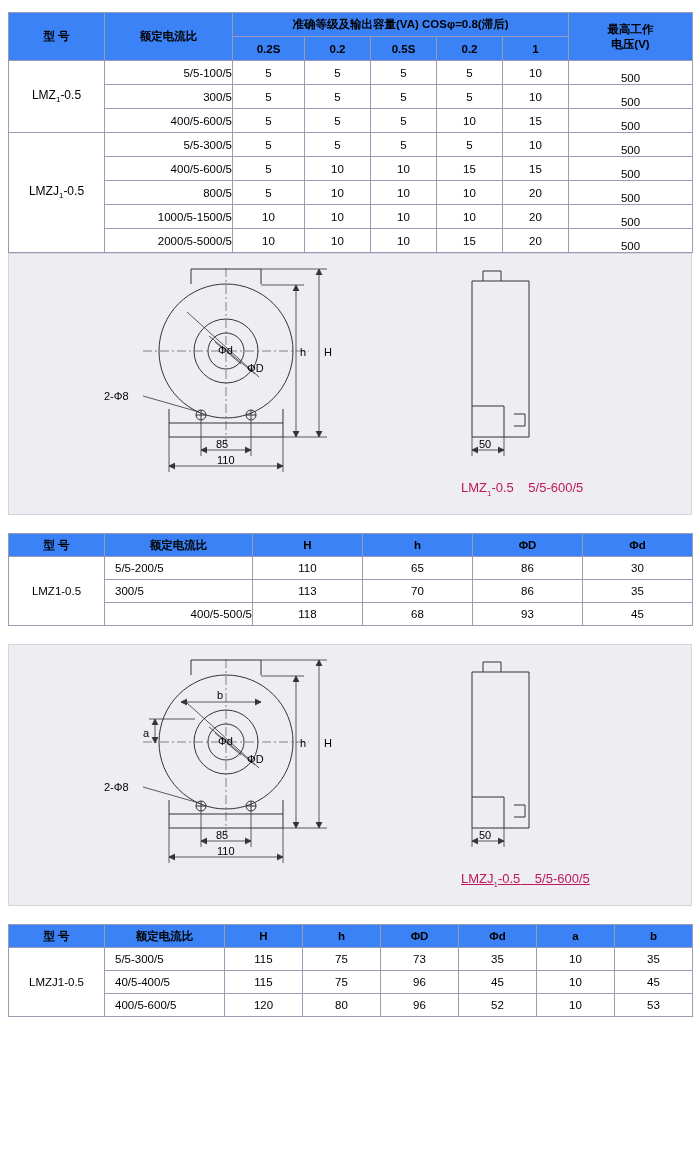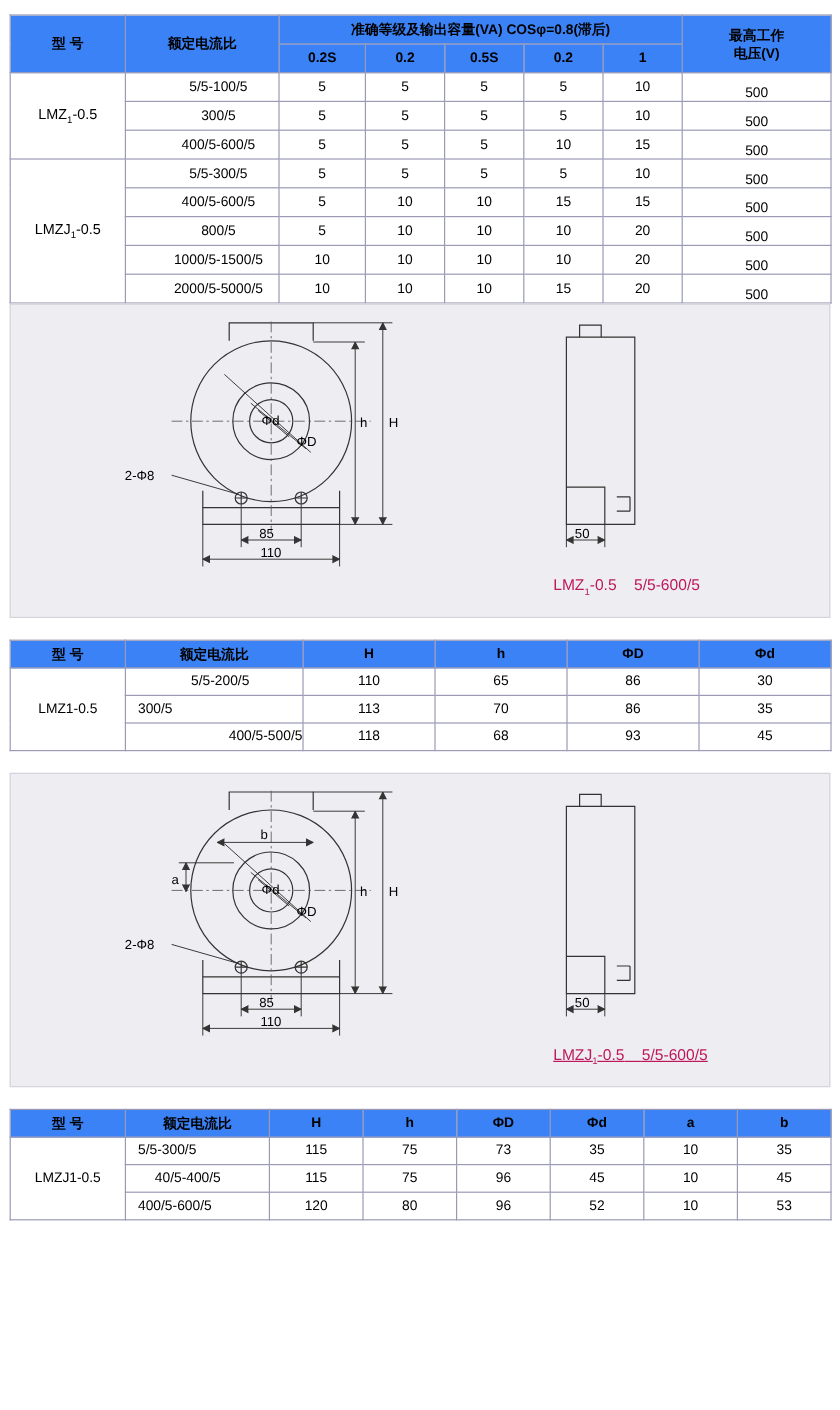--- a/index.html
+++ b/index.html
@@ -38,21 +38,21 @@
   }
   table.spec thead th {
     background: #3b82f6;
     font-weight: bold;
     color: #000;
   }
 
   
   #table1 td, #table1 th { height: 23px; }
   #table1 .modelcell { font-size: 12px; }
-  #table1 .ratio { text-align: center; padding-left: 27px; }
+  #table1 .ratio { text-align: right; padding-left: 27px; }
   .sub { font-size: 8px; vertical-align: sub; }
 
   
   .section-bar {
     width: 684px;
     margin: 20px 8px 12px 8px;
     height: 30px;
     background: linear-gradient(to right, #c9c9e4 0%, #dcdcef 55%, #ffffff 100%);
     display: flex;
     align-items: center;
@@ -325,21 +325,21 @@
         <th>额定电流比</th>
         <th>H</th>
         <th>h</th>
         <th>ΦD</th>
         <th>Φd</th>
       </tr>
     </thead>
     <tbody>
       <tr>
         <td rowspan="3">LMZ1-0.5</td>
-        <td class="ratio" style="text-align:center;padding-left:10px">5/5-200/5</td>
+        <td class="ratio" style="text-align:left;padding-left:10px">5/5-200/5</td>
         <td>110</td>
         <td>65</td>
         <td>86</td>
         <td>30</td>
       </tr>
       <tr>
         <td class="ratio" style="text-align:left;padding-left:10px">300/5</td>
         <td>113</td>
         <td>70</td>
         <td>86</td>
@@ -487,21 +487,21 @@
         <td rowspan="3">LMZJ1-0.5</td>
         <td style="text-align:left;padding-left:10px">5/5-300/5</td>
         <td>115</td>
         <td>75</td>
         <td>73</td>
         <td>35</td>
         <td>10</td>
         <td>35</td>
       </tr>
       <tr>
-        <td style="text-align:left;padding-left:24px">40/5-400/5</td>
+        <td style="text-align:left;padding-left:10px">40/5-400/5</td>
         <td>115</td>
         <td>75</td>
         <td>96</td>
         <td>45</td>
         <td>10</td>
         <td>45</td>
       </tr>
       <tr>
         <td style="text-align:left;padding-left:10px">400/5-600/5</td>
         <td>120</td>

